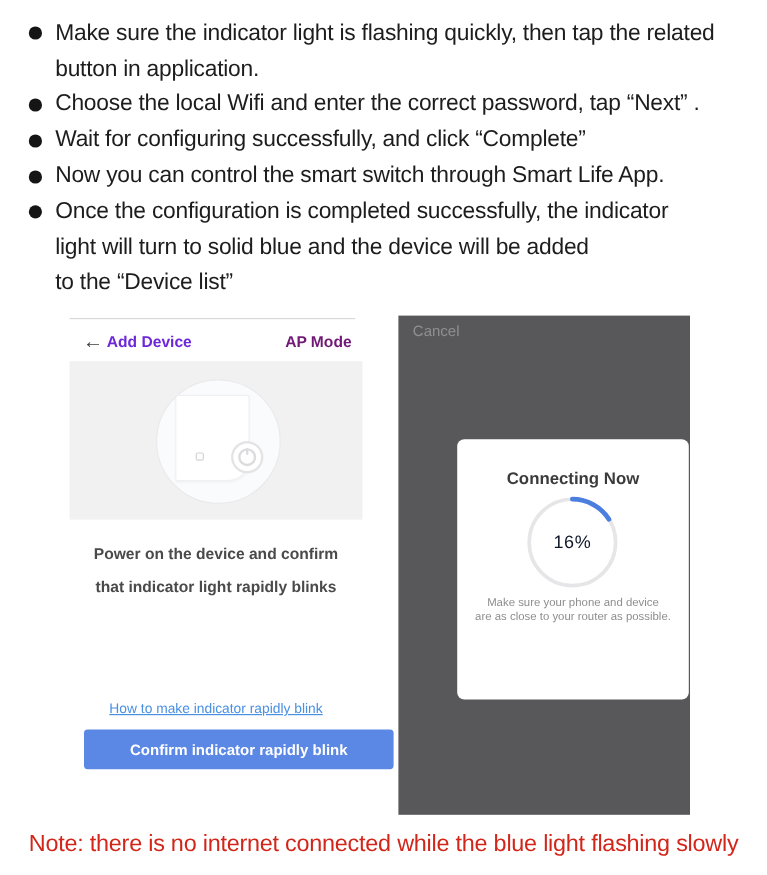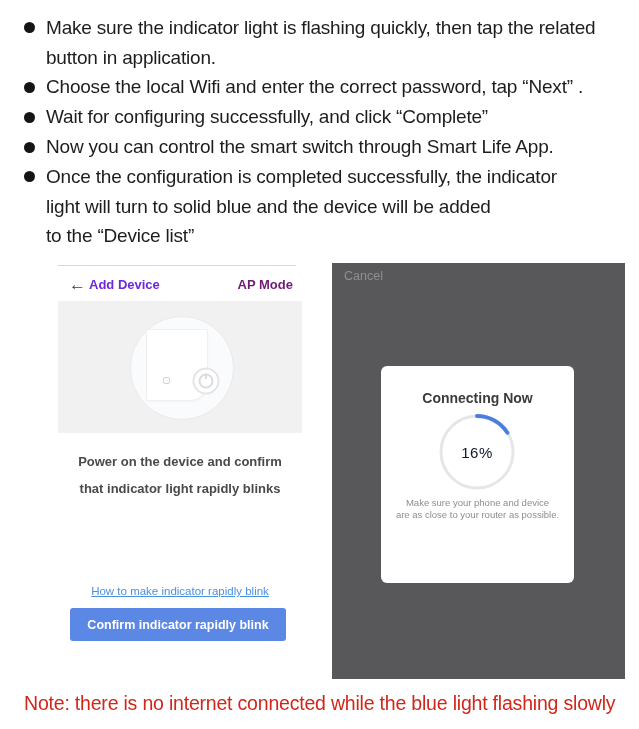--- a/index.html
+++ b/index.html
@@ -47,29 +47,29 @@
     position:absolute; left:0; width:246px; text-align:center;
     font-size:13px; font-weight:bold; color:#4a4a4a; white-space:nowrap;
   }
   .pl-text1 { top:196px; }
   .pl-text2 { top:223px; }
   .pl-link {
     position:absolute; left:0; top:327px; width:246px; text-align:center;
     font-size:11.5px; color:#4a90e2; text-decoration:underline; cursor:pointer; white-space:nowrap;
   }
   .pl-button {
-    position:absolute; left:13px; top:350px; width:216px; height:33px;
+    position:absolute; left:13px; top:350px; width:258px; height:33px;
     background:#5b87e5; border-radius:3px; border:none; cursor:pointer;
     display:flex; align-items:center; justify-content:center;
     font-family:"Liberation Sans", sans-serif;
     font-size:12.5px; font-weight:bold; color:#ffffff; white-space:nowrap;
   }
 
   
-  .panel-right { position:absolute; left:332px; top:263px; width:293px; height:416px; background:#58585a; }
+  .panel-right { position:absolute; left:332px; top:263px; width:243px; height:416px; background:#58585a; }
   .pr-cancel { position:absolute; left:12px; top:6px; font-size:12.5px; color:#8f8f91; cursor:pointer; }
   .pr-card {
     position:absolute; left:25px; top:103px; width:193px; height:217px;
     background:#ffffff; border-radius:6px;margin-left:24px;
   }
   .pr-title {
     position:absolute; left:0; top:24px; width:193px; text-align:center;
     font-size:14px; font-weight:bold; color:#3b3b3b; white-space:nowrap;
   }
   .pr-ringwrap { position:absolute; left:56px; top:46px; width:80px; height:80px; }

